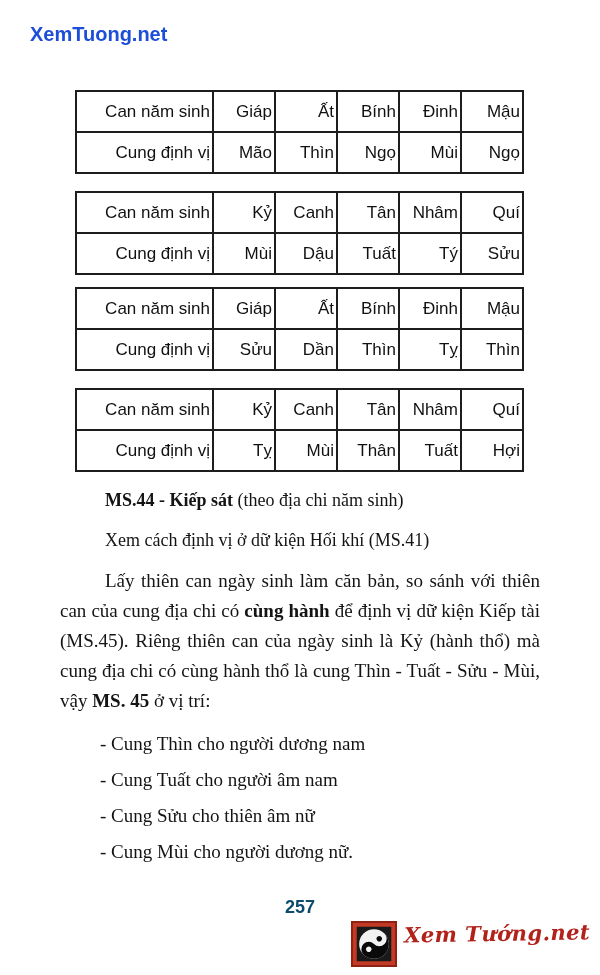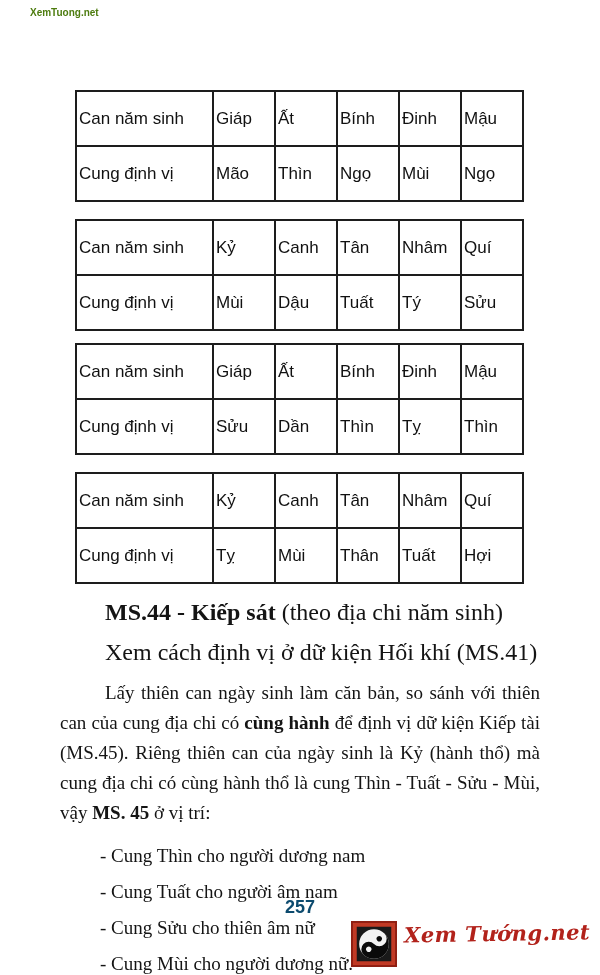--- a/index.html
+++ b/index.html
@@ -5,60 +5,60 @@
   html,body { margin:0; padding:0; }
   .page {
     position:relative;
     width:600px; height:975px;
     background:#ffffff;
     overflow:hidden;
     font-family:"Liberation Serif", serif;
     color:#141414;
   }
   .site-link {
-    position:absolute; left:30px; top:7px;
+    position:absolute; left:30px; top:23px;
     font-family:"Liberation Sans", sans-serif;
-    font-size:10px; font-weight:700;
-    color:#4d7c0f; text-decoration:none;
+    font-size:20px; font-weight:700;
+    color:#1d4ed8; text-decoration:none;
     cursor:pointer;
   }
   .content { padding:90px 60px 0 60px; }
 
   table.t {
     border-collapse:collapse;
     table-layout:fixed;
     width:435px;
     margin:0 0 17px 15px;
     font-family:"Liberation Sans", sans-serif;
     font-size:17px;
     color:#111;
   }
   table.t.mb12 { margin-bottom:12px; }
   table.t.mb14 { margin-bottom:14px; }
   table.t td {
     border:2px solid #1d1d1d;
     height:29px;
-    text-align:left;
+    text-align:right;
     vertical-align:middle;
-    padding:12px 2px;
+    padding:5px 2px;
     overflow:hidden;
     white-space:nowrap;
   }
   table.t td.c0 { width:131px; }
   table.t td.cn { width:56px; }
 
   p.intro {
     margin:0 0 12px 0;
     font-size:19px; line-height:29px;
     text-indent:45px;
     text-align:justify;
   }
   p.ms {
     margin:0 0 11px 45px;
-    font-size:24px; line-height:29px;
+    font-size:18px; line-height:29px;
   }
   p.ms .b, p.body-par .b { font-weight:700; }
   p.body-par {
     margin:4px 0 16px 0;
     font-size:19px; line-height:30px;
     text-indent:45px;
     text-align:justify;
   }
   .list-item {
     margin:0 0 13px 40px;

